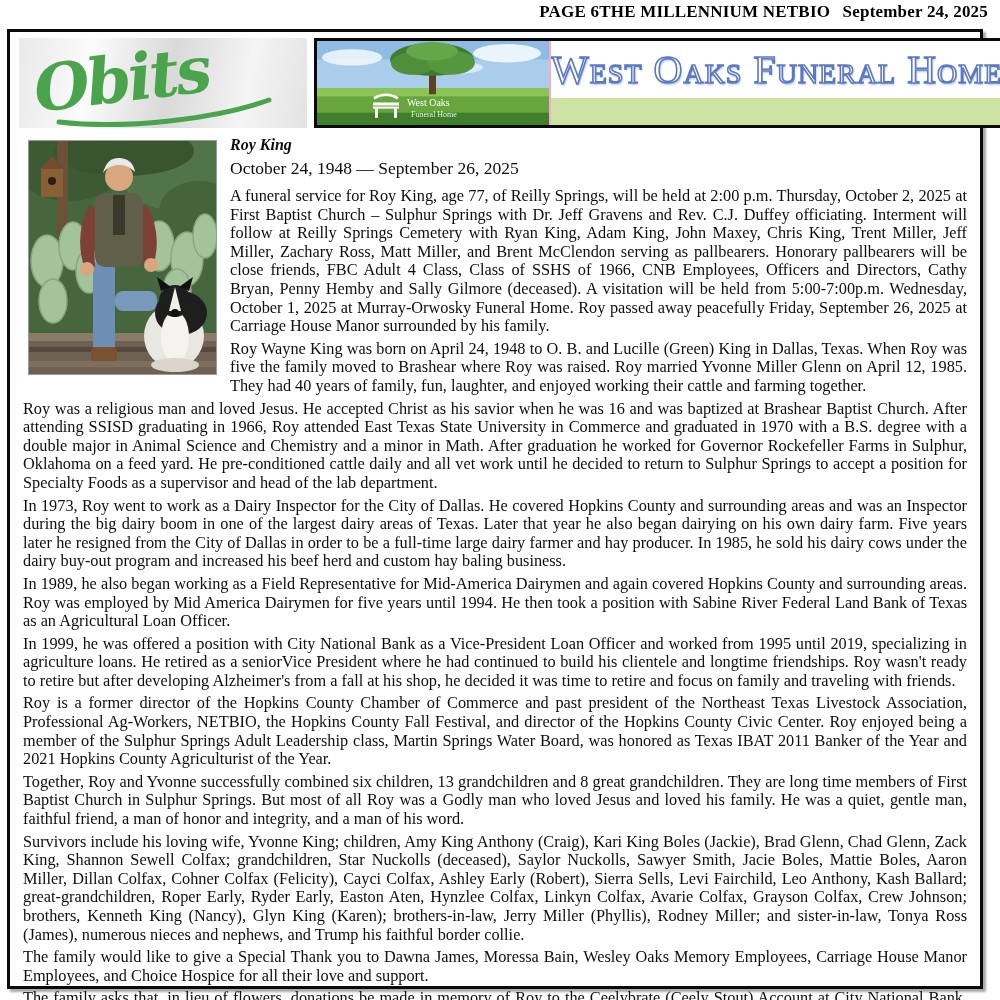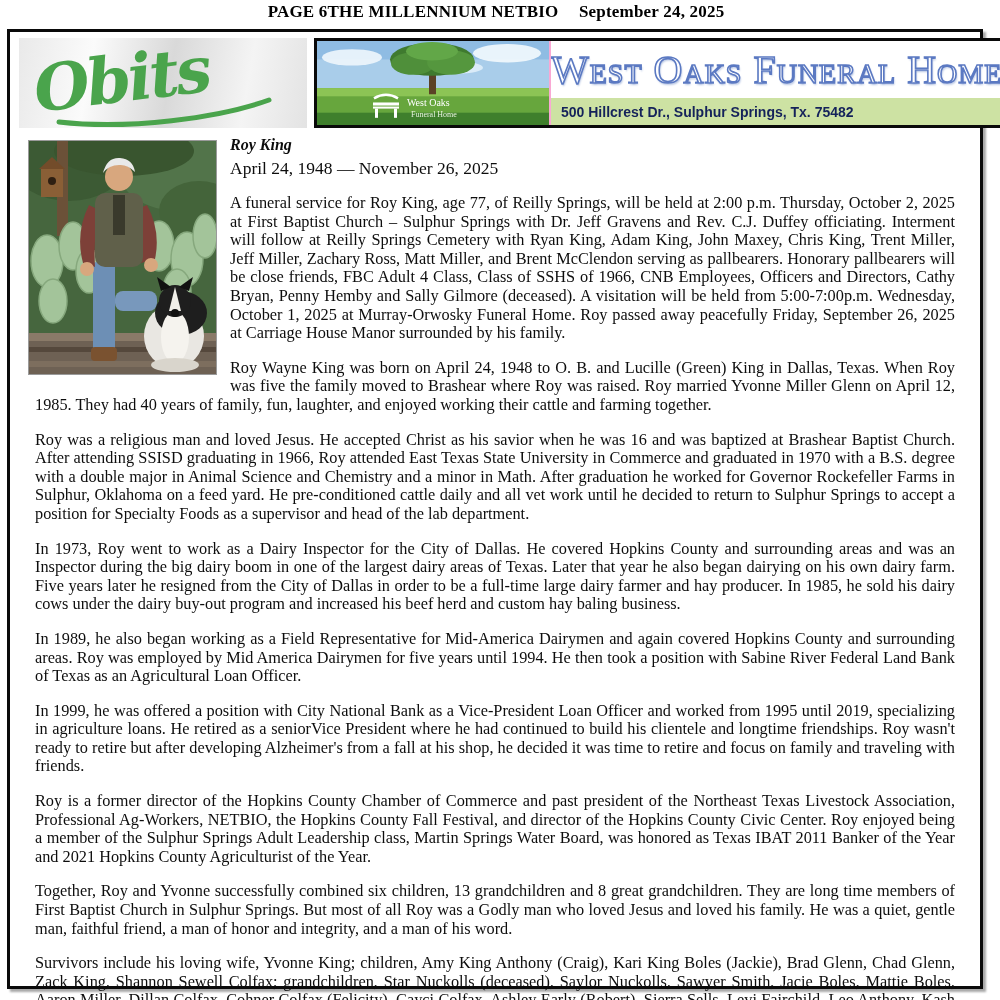--- a/index.html
+++ b/index.html
@@ -1,24 +1,24 @@
 <!DOCTYPE html>
 <html><head>
 <meta charset="utf-8">
 <style>
   html,body{margin:0;padding:0;background:#fff;}
   .page{position:relative;width:1000px;height:1000px;background:#fff;overflow:hidden;
         font-family:"Liberation Serif",serif;color:#000;}
 
   
   .runhead{position:absolute;top:0;left:0;right:0;height:26px;display:flex;
-           justify-content:center;align-items:flex-start;padding:2px 12px 0 4px;box-sizing:border-box;}
+           justify-content:flex-end;align-items:flex-start;padding:2px 12px 0 4px;box-sizing:border-box;}
   .runhead .lft{font-weight:bold;font-size:17px;letter-spacing:.2px;}
   .runhead .rgt{font-weight:bold;font-size:17px;letter-spacing:.2px;}
-  .runhead .rgt .date{margin-left:16px;}
+  .runhead .rgt .date{margin-left:8px;}
 
   
   .frame{position:absolute;left:7px;top:29px;width:976px;height:960px;box-sizing:border-box;
          border:3px solid #0a0a0a;background:#fff;box-shadow:3px 3px 2px #a9a9a9;padding:6px 9px;}
 
   
   .masthead{display:flex;gap:7px;height:90px;margin-bottom:9px;}
   .obits-block{flex:0 0 288px;position:relative;overflow:hidden;
       background:linear-gradient(100deg,#e9e9e9 0%,#fbfbfb 25%,#d9d9d9 52%,#f4f4f4 78%,#e3e3e3 100%);}
   .obits-block svg{position:absolute;left:0;top:0;}
@@ -33,21 +33,21 @@
             -webkit-text-stroke:1.6px #5b79c2;text-shadow:1px 2px 2px #aebedf;letter-spacing:1px;}
   .ad-strip{height:27px;background:#cde2a3;display:flex;justify-content:space-between;align-items:center;
             padding:0 10px;font-family:"Liberation Sans",sans-serif;font-weight:bold;font-size:14px;color:#14225a;}
 
   
   .article{font-size:16.3px;line-height:18.6px;text-align:justify;color:#0d0d0d;}
   .photo{float:left;width:187px;height:233px;margin:3px 13px 5px 9px;border:1px solid #9a9a9a;background:#4a6b42;}
   .photo svg{display:block;}
   .obit-name{font-size:16px;font-weight:bold;font-style:italic;margin:0 0 5px 0;line-height:1.05;}
   .obit-dates{font-size:17.5px;margin:0 0 9px 0;line-height:1.1;}
-  .article p{margin:16px;}
+  .article p{margin:4px;}
 </style>
 </head>
 <body>
 
 <div class="page">
 
   <div class="runhead">
     <span class="lft">PAGE 6</span>
     <span class="rgt">
       <span>THE MILLENNIUM NETBIO</span>
@@ -95,21 +95,20 @@
             <text x="90" y="63" font-family="Liberation Serif, serif" font-size="10" fill="#ffffff">West Oaks</text>
             <text x="94" y="74" font-family="Liberation Serif, serif" font-size="8" fill="#eaf4e0">Funeral Home</text>
           </svg>
         </div>
 
         <div class="ad-right">
           <div class="ad-title-wrap">
             <h1 class="ad-title">West Oaks Funeral Home</h1>
           </div>
           <div class="ad-strip">
-            <span>500 Hillcrest Dr., Sulphur Springs, Tx. 75482</span>
           </div>
         </div>
 
       </div>
     </div>
 
     <div class="article">
 
       <div class="photo">
         <svg width="187" height="233" viewBox="0 0 187 233">
@@ -163,28 +162,29 @@
             <path d="M146 146 L140 170 L152 170 Z" fill="#f0eee8"></path>
             <path d="M132 150 L128 136 L142 146 Z" fill="#111"></path>
             <path d="M160 150 L164 136 L150 146 Z" fill="#111"></path>
             <circle cx="146" cy="172" r="4" fill="#111"></circle>
             <ellipse cx="146" cy="224" rx="24" ry="7" fill="#d9d5cc"></ellipse>
           </g>
         </svg>
       </div>
 
       <h2 class="obit-name">Roy King</h2>
-      <div class="obit-dates">April 24, 1948 — November 26, 2025</div>
+      <div class="obit-dates">October 24, 1948 — September 26, 2025</div>
 
       <p>A funeral service for Roy King, age 77, of Reilly Springs, will be held at 2:00 p.m. Thursday, October 2, 2025 at First Baptist Church – Sulphur Springs with Dr. Jeff Gravens and Rev. C.J. Duffey officiating. Interment will follow at Reilly Springs Cemetery with Ryan King, Adam King, John Maxey, Chris King, Trent Miller, Jeff Miller, Zachary Ross, Matt Miller, and Brent McClendon serving as pallbearers. Honorary pallbearers will be close friends, FBC Adult 4 Class, Class of SSHS of 1966, CNB Employees, Officers and Directors, Cathy Bryan, Penny Hemby and Sally Gilmore (deceased). A visitation will be held from 5:00-7:00p.m. Wednesday, October 1, 2025 at Murray-Orwosky Funeral Home. Roy passed away peacefully Friday, September 26, 2025 at Carriage House Manor surrounded by his family.</p>
       <p>Roy Wayne King was born on April 24, 1948 to O. B. and Lucille (Green) King in Dallas, Texas. When Roy was five the family moved to Brashear where Roy was raised. Roy married Yvonne Miller Glenn on April 12, 1985. They had 40 years of family, fun, laughter, and enjoyed working their cattle and farming together.</p>
       <p>Roy was a religious man and loved Jesus. He accepted Christ as his savior when he was 16 and was baptized at Brashear Baptist Church. After attending SSISD graduating in 1966, Roy attended East Texas State University in Commerce and graduated in 1970 with a B.S. degree with a double major in Animal Science and Chemistry and a minor in Math. After graduation he worked for Governor Rockefeller Farms in Sulphur, Oklahoma on a feed yard. He pre-conditioned cattle daily and all vet work until he decided to return to Sulphur Springs to accept a position for Specialty Foods as a supervisor and head of the lab department.</p>
       <p>In 1973, Roy went to work as a Dairy Inspector for the City of Dallas. He covered Hopkins County and surrounding areas and was an Inspector during the big dairy boom in one of the largest dairy areas of Texas. Later that year he also began dairying on his own dairy farm. Five years later he resigned from the City of Dallas in order to be a full-time large dairy farmer and hay producer. In 1985, he sold his dairy cows under the dairy buy-out program and increased his beef herd and custom hay baling business.</p>
       <p>In 1989, he also began working as a Field Representative for Mid-America Dairymen and again covered Hopkins County and surrounding areas. Roy was employed by Mid America Dairymen for five years until 1994. He then took a position with Sabine River Federal Land Bank of Texas as an Agricultural Loan Officer.</p>
       <p>In 1999, he was offered a position with City National Bank as a Vice-President Loan Officer and worked from 1995 until 2019, specializing in agriculture loans. He retired as a seniorVice President where he had continued to build his clientele and longtime friendships. Roy wasn't ready to retire but after developing Alzheimer's from a fall at his shop, he decided it was time to retire and focus on family and traveling with friends.</p>
       <p>Roy is a former director of the Hopkins County Chamber of Commerce and past president of the Northeast Texas Livestock Association, Professional Ag-Workers, NETBIO, the Hopkins County Fall Festival, and director of the Hopkins County Civic Center. Roy enjoyed being a member of the Sulphur Springs Adult Leadership class, Martin Springs Water Board, was honored as Texas IBAT 2011 Banker of the Year and 2021 Hopkins County Agriculturist of the Year.</p>
       <p>Together, Roy and Yvonne successfully combined six children, 13 grandchildren and 8 great grandchildren. They are long time members of First Baptist Church in Sulphur Springs. But most of all Roy was a Godly man who loved Jesus and loved his family. He was a quiet, gentle man, faithful friend, a man of honor and integrity, and a man of his word.</p>
       <p>Survivors include his loving wife, Yvonne King; children, Amy King Anthony (Craig), Kari King Boles (Jackie), Brad Glenn, Chad Glenn, Zack King, Shannon Sewell Colfax; grandchildren, Star Nuckolls (deceased), Saylor Nuckolls, Sawyer Smith, Jacie Boles, Mattie Boles, Aaron Miller, Dillan Colfax, Cohner Colfax (Felicity), Cayci Colfax, Ashley Early (Robert), Sierra Sells, Levi Fairchild, Leo Anthony, Kash Ballard; great-grandchildren, Roper Early, Ryder Early, Easton Aten, Hynzlee Colfax, Linkyn Colfax, Avarie Colfax, Grayson Colfax, Crew Johnson; brothers, Kenneth King (Nancy), Glyn King (Karen); brothers-in-law, Jerry Miller (Phyllis), Rodney Miller; and sister-in-law, Tonya Ross (James), numerous nieces and nephews, and Trump his faithful border collie.</p>
+      <p>The family would like to give a Special Thank you to Dawna James, Moressa Bain, Wesley Oaks Memory Employees, Carriage House Manor Employees, and Choice Hospice for all their love and support.</p>
       <p>The family asks that, in lieu of flowers, donations be made in memory of Roy to the Ceelybrate (Ceely Stout) Account at City National Bank. This scholarship fund supports local families whose children have been affected by childhood illness.</p>
 
     </div>
   </div>
 </div>
 
 </body></html>

